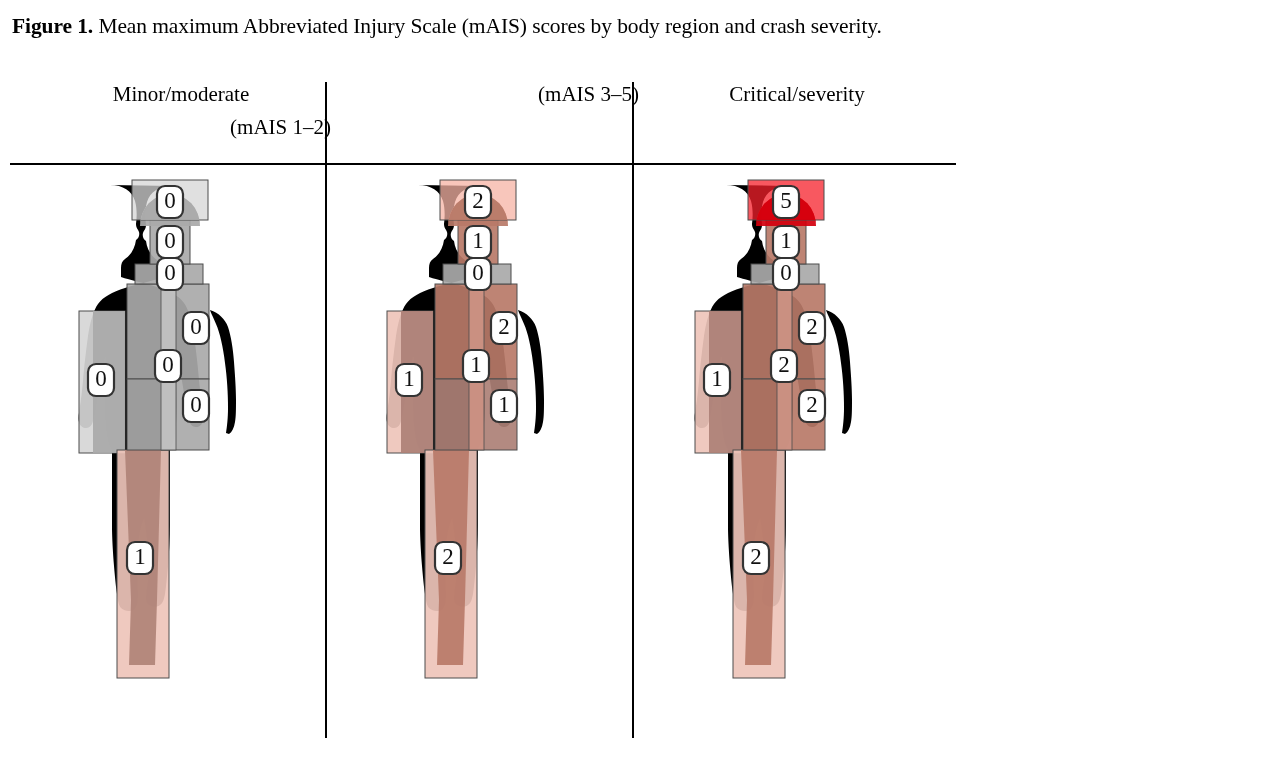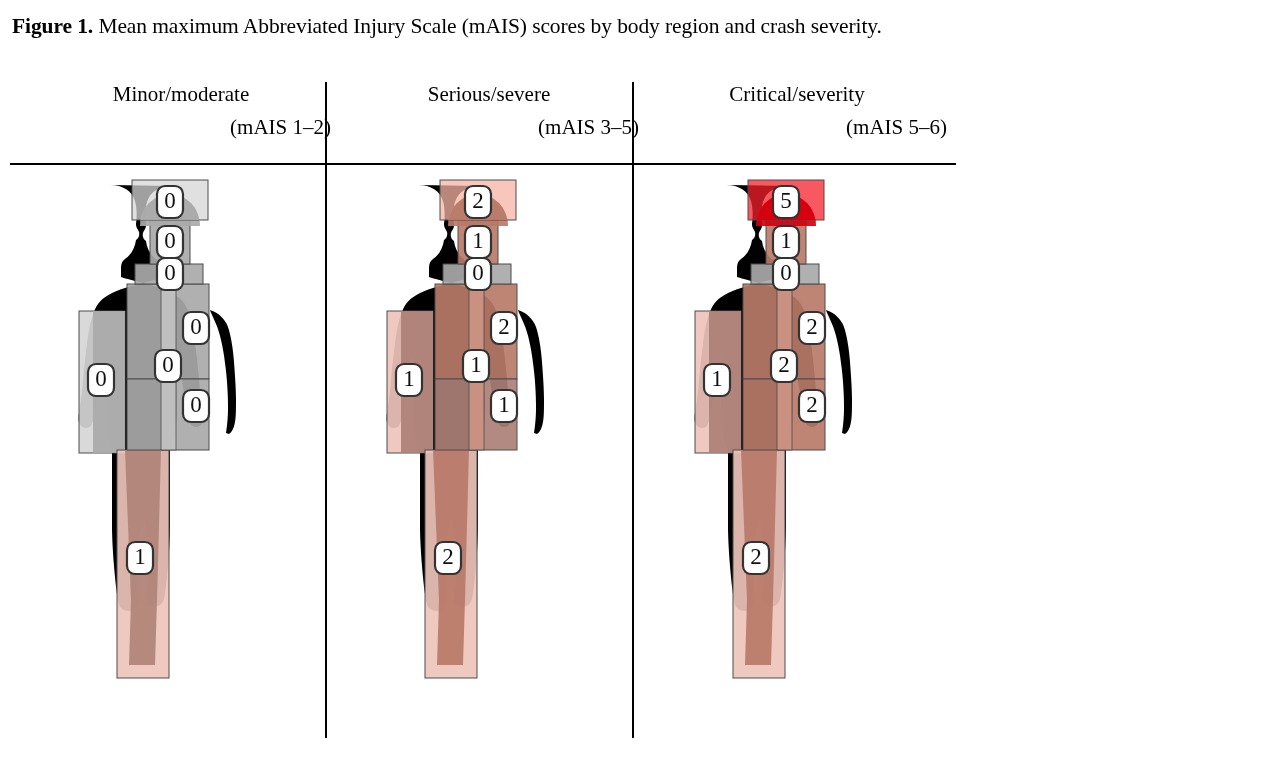--- a/index.html
+++ b/index.html
@@ -105,26 +105,24 @@
   <div id="caption">
     <span class="cap-label">Figure 1.</span><span> Mean maximum Abbreviated Injury Scale (mAIS) scores by body region and crash severity.</span>
   </div>
 
   <div id="header-band">
     <div class="col-header" id="col-header-0">
       <span class="hl1">Minor/moderate</span>
       <span class="hl2">(mAIS 1–2)</span>
     </div>
     <div class="col-header" id="col-header-1">
-      <span class="hl1">Serious/severe</span>
       <span class="hl2">(mAIS 3–5)</span>
     </div>
     <div class="col-header" id="col-header-2">
       <span class="hl1">Critical/severity</span>
-      <span class="hl2">(mAIS 5–6)</span>
     </div>
   </div>
 
   <div id="header-rule"></div>
   <div class="col-divider" id="divider-1"></div>
   <div class="col-divider" id="divider-2"></div>
 
   <div class="body-panel" id="panel-0">
       <svg viewBox="0 0 300 560" xmlns="http://www.w3.org/2000/svg">
         <g>

